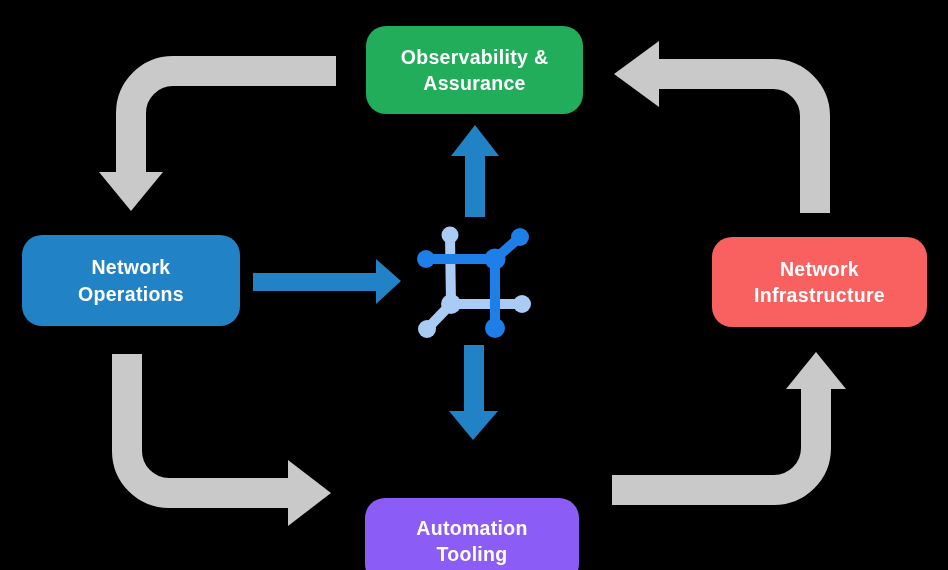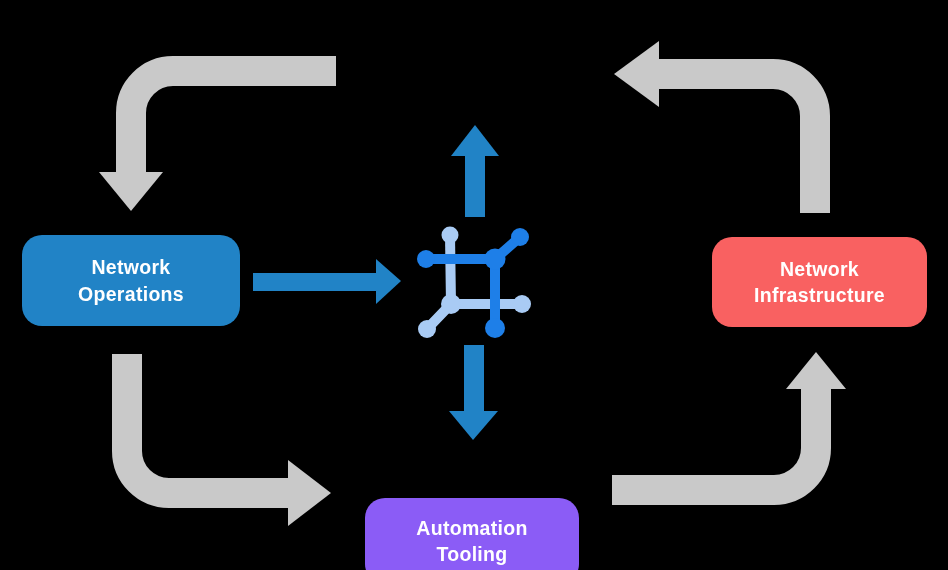--- a/index.html
+++ b/index.html
@@ -97,20 +97,24 @@
       <path class="icon-line" d="M 14 41 L 83 41" stroke="#1E7FE8"></path>
       <path class="icon-line" d="M 83 41 L 108 19" stroke="#1E7FE8"></path>
       <path class="icon-line" d="M 83 41 L 83 110" stroke="#1E7FE8"></path>
       <circle cx="14" cy="41" r="9" fill="#1E7FE8"></circle>
       <circle cx="108" cy="19" r="9" fill="#1E7FE8"></circle>
       <circle cx="83" cy="110" r="10" fill="#1E7FE8"></circle>
       <circle cx="83" cy="41" r="10.5" fill="#1E7FE8"></circle>
     </g>
   </svg>
 
+  <div class="node node-observability" style="background-color: rgb(34, 173, 90); color: rgb(255, 255, 255);">
+    <span class="node-label">Observability &amp;
+Assurance</span>
+  </div>
 
   <div class="node node-operations" style="background-color: rgb(33, 131, 198); color: rgb(255, 255, 255);">
     <span class="node-label">Network
 Operations</span>
   </div>
 
   <div class="node node-infrastructure" style="background-color: rgb(249, 97, 97); color: rgb(255, 255, 255);">
     <span class="node-label">Network
 Infrastructure</span>
   </div>

